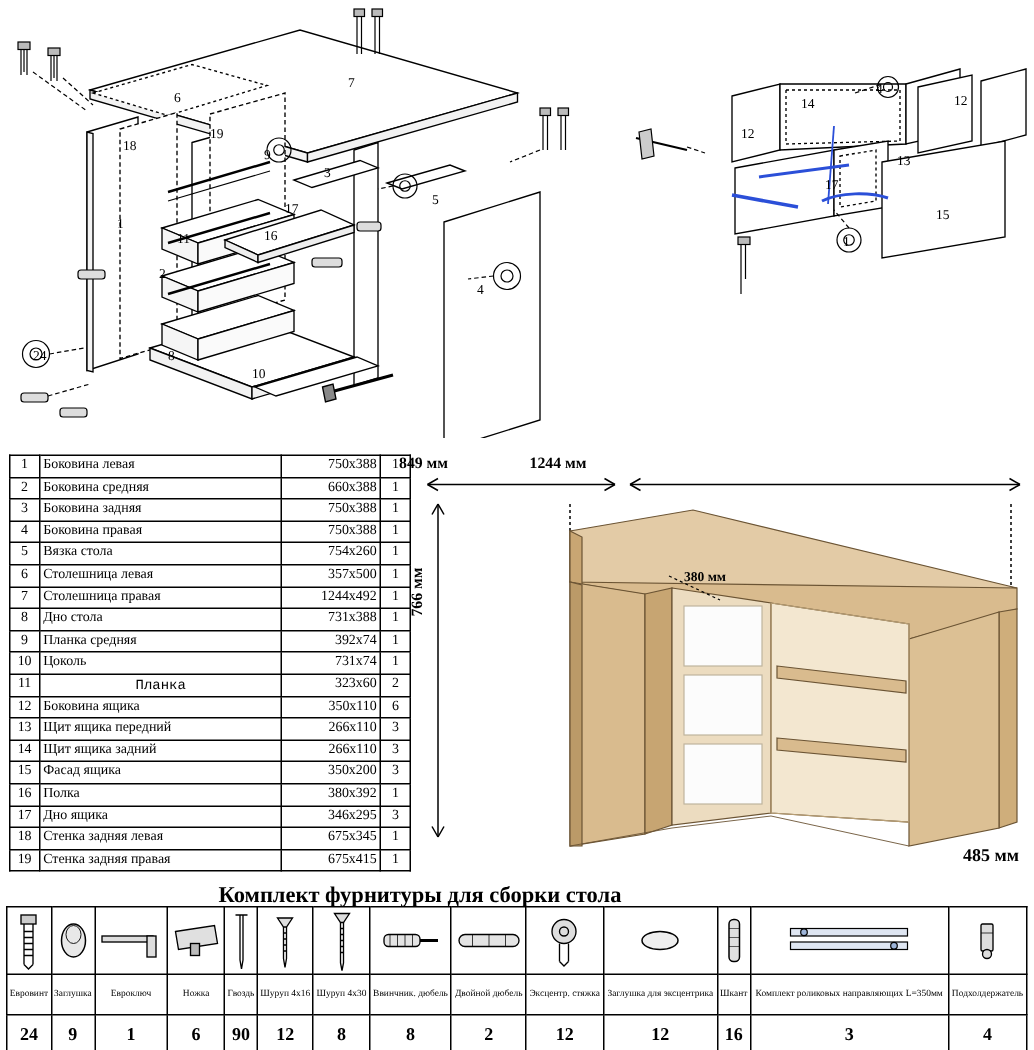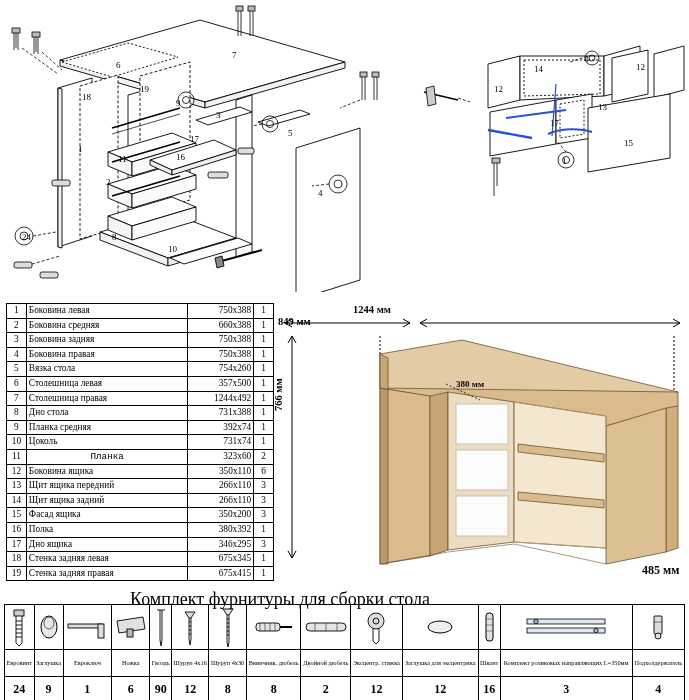--- a/index.html
+++ b/index.html
@@ -17,27 +17,27 @@
   .parts-table td.nm{width:150px;text-align:left;}
   .parts-table td.sz{width:58px;text-align:right;}
   .parts-table td.qt{width:14px;text-align:center;}
   .parts-table td.nm.center{text-align:center;font-family:Liberation Mono, monospace;}
 
   
   .render-area{position:absolute;left:270px;top:296px;width:419px;height:290px;}
   svg.rd{position:absolute;left:0;top:0;width:419px;height:290px;}
   .dim-label{position:absolute;font-size:10.5px;font-weight:bold;font-family:"Liberation Serif",serif;}
   #dim-width{left:83px;top:8px;}
-  #dim-depth-left{left:-4px;top:20px;padding-left:12px;}
+  #dim-depth-left{left:-4px;top:8px;}
   #dim-height{left:3px;top:115px;transform:rotate(-90deg);transform-origin:left top;}
   #dim-shelf{left:146px;top:83px;font-size:9px;margin-left:40px;}
   #dim-bottom{left:372px;top:267px;font-size:12px;}
 
   
-  .kit-title{position:absolute;left:0;top:589px;width:560px;text-align:center;font-size:18px;font-weight:normal;}
+  .kit-title{position:absolute;left:0;top:589px;width:560px;text-align:center;font-size:15px;font-weight:bold;}
   .kit{position:absolute;left:4px;top:604px;width:681px;border-collapse:collapse;}
   .kit td{border:1px solid #000;text-align:center;vertical-align:middle;}
   .kit tr.icons td{height:44px;padding:0;}
   .kit tr.names td{height:26px;font-size:6.3px;line-height:7.4px;padding:0 1px;}
   .kit tr.counts td{height:22px;font-size:12px;font-weight:bold;}
   .kit svg{display:block;margin:0 auto;}
 </style>
 </head>
 <body>
 

